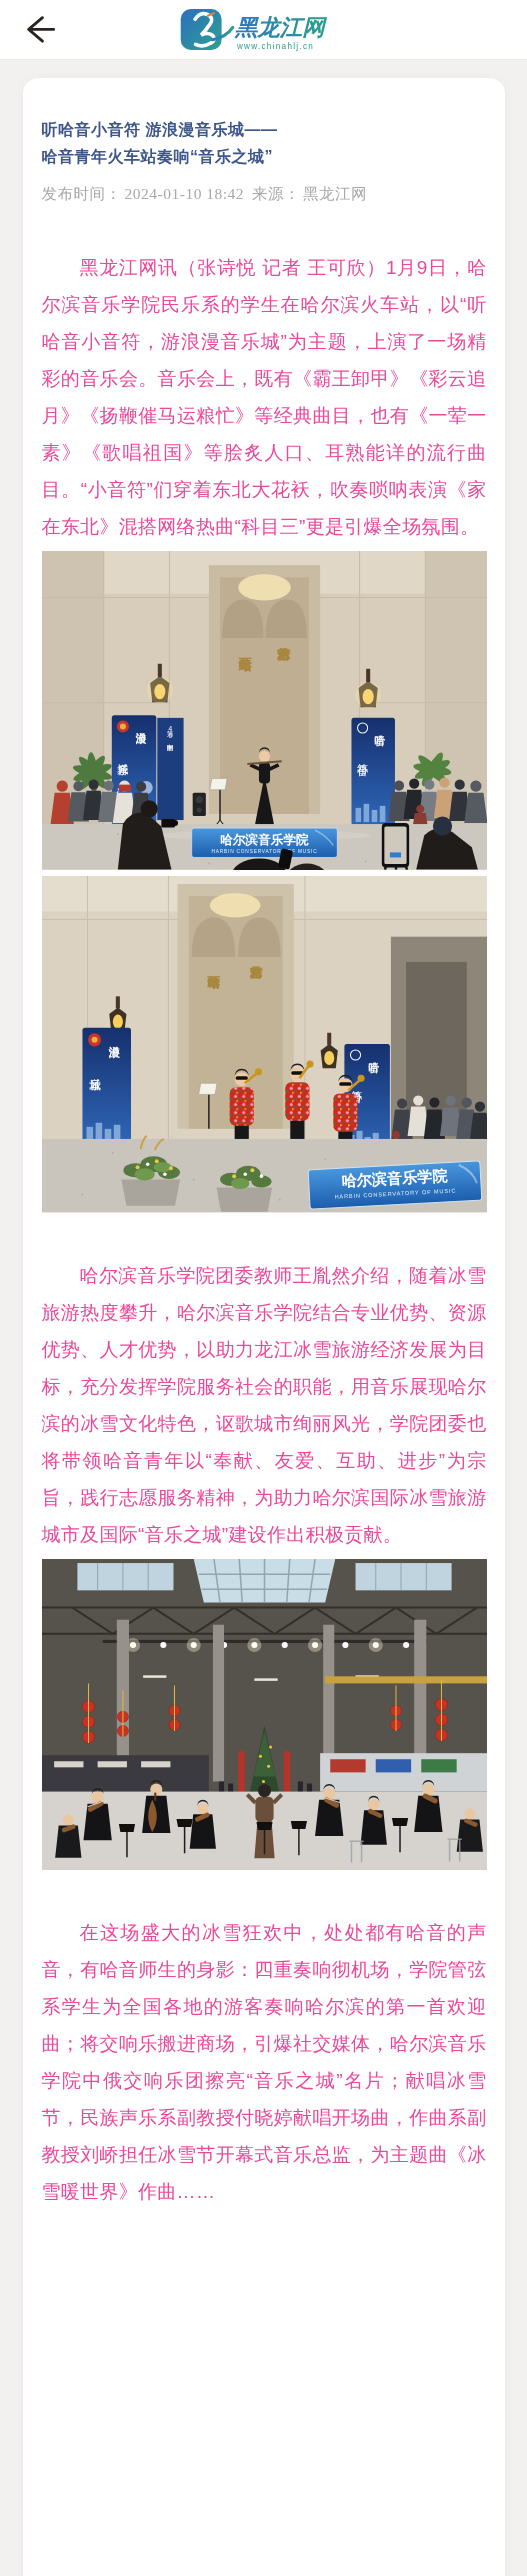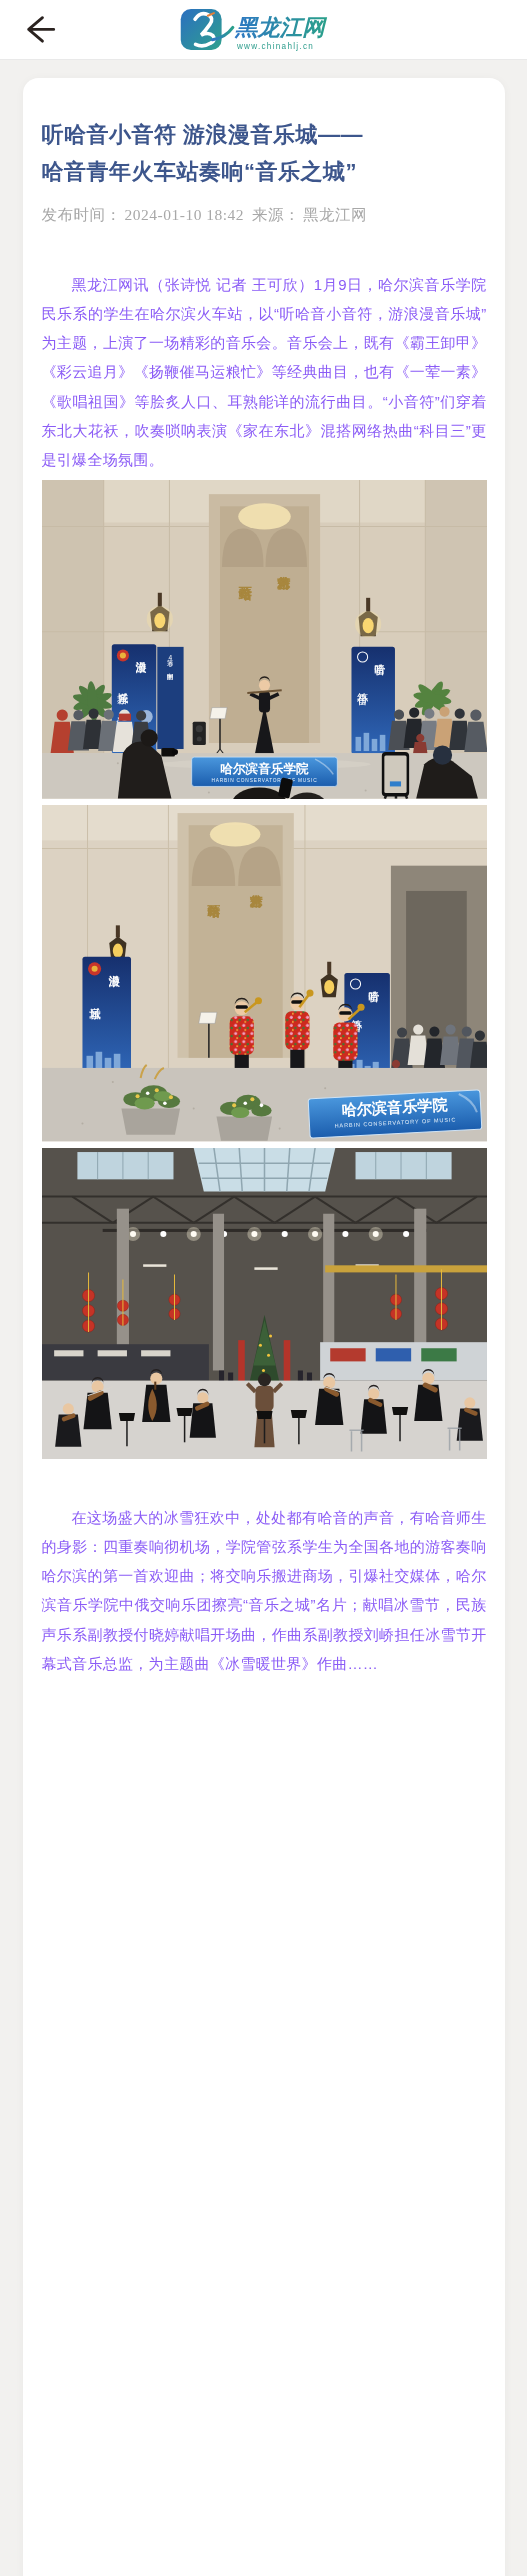--- a/index.html
+++ b/index.html
@@ -3,25 +3,25 @@
 <meta charset="utf-8">
 <style>
   html,body{margin:0;padding:0;}
   body{background:#f2f1ef;font-family:"Liberation Sans","DejaVu Sans",sans-serif;}
   .page{width:528px;height:3584px;overflow:hidden;background:#f2f1ef;position:relative;}
   .app-header{height:59px;background:#ffffff;border-bottom:1px solid #e9e9e9;position:relative;display:flex;align-items:center;justify-content:center;}
   .back-btn{position:absolute;left:17.5px;top:8.2px;width:43px;height:43px;background:none;border:none;padding:3.1px;cursor:pointer;}
   .back-btn svg{width:100%;height:100%;display:block;}
   .logo-wrap{display:flex;align-items:center;}
   .content-card{margin:17.5px 23px 0;background:#ffffff;border-radius:15.5px 15.5px 0 0;padding:38px 18.5px 31px;box-sizing:border-box;min-height:3489px;box-shadow:0 1px 9.3px rgba(0,0,0,0.04);}
-  h1.title{margin:0;color:#3d568c;font-size:22px;line-height:1.72;font-weight:700;letter-spacing:0.5px;}
+  h1.title{margin:0;color:#3d568c;font-size:16px;line-height:1.72;font-weight:700;letter-spacing:0.5px;}
   h1.title span{display:block;}
   .meta{margin-top:13.4px;font-size:15.5px;color:#a8a8a8;letter-spacing:0.5px;white-space:nowrap;}
   .meta span{margin-right:3.1px;font-family:Liberation Serif, serif;}
-  p.para{margin:44px 0 0;font-size:15px;line-height:1.95;color:#8b5cf6;text-align:justify;text-indent:2em;letter-spacing:0.3px;}
+  p.para{margin:44px 0 0;font-size:19px;line-height:1.95;color:#ec4899;text-align:justify;text-indent:2em;letter-spacing:0.3px;}
   figure.photo{margin:6.2px 0 0;padding:0;}
   figure.photo svg{display:block;width:100%;height:auto;}
 </style>
 </head>
 <body>
 
 <div class="page">
 
   <header class="app-header">
     <button class="back-btn">
@@ -408,20 +408,21 @@
         </g>
         <g transform="rotate(-3 700 610)">
           <rect x="528" y="572" width="340" height="78" rx="6" fill="url(#p2-sign)" stroke="#cfe3f5" stroke-width="2"></rect>
           <path d="M826,578 q28,14 34,38" stroke="#ffffff" stroke-width="4" fill="none" opacity="0.4"></path>
           <text x="698" y="608" font-size="30" font-weight="bold" fill="#ffffff" text-anchor="middle">哈尔滨音乐学院</text>
           <text x="698" y="632" font-size="11" letter-spacing="1.8" fill="#e8f2fb" text-anchor="middle">HARBIN CONSERVATORY OF MUSIC</text>
         </g>
       </svg>
     </figure>
 
+    <p class="para">哈尔滨音乐学院团委教师王胤然介绍，随着冰雪旅游热度攀升，哈尔滨音乐学院结合专业优势、资源优势、人才优势，以助力龙江冰雪旅游经济发展为目标，充分发挥学院服务社会的职能，用音乐展现哈尔滨的冰雪文化特色，讴歌城市绚丽风光，学院团委也将带领哈音青年以“奉献、友爱、互助、进步”为宗旨，践行志愿服务精神，为助力哈尔滨国际冰雪旅游城市及国际“音乐之城”建设作出积极贡献。</p>
 
     <figure class="photo">
       <svg viewBox="0 0 880 615">
         <rect width="880" height="470" fill="#56524c"></rect>
         <g>
           <polygon points="300,0 580,0 560,86 320,86" fill="#c9dde6"></polygon>
           <g stroke="#8fa6b0" stroke-width="3">
               <line x1="340" y1="0" x2="352" y2="86"></line>
               <line x1="390" y1="0" x2="396" y2="86"></line>
               <line x1="440" y1="0" x2="440" y2="86"></line>

